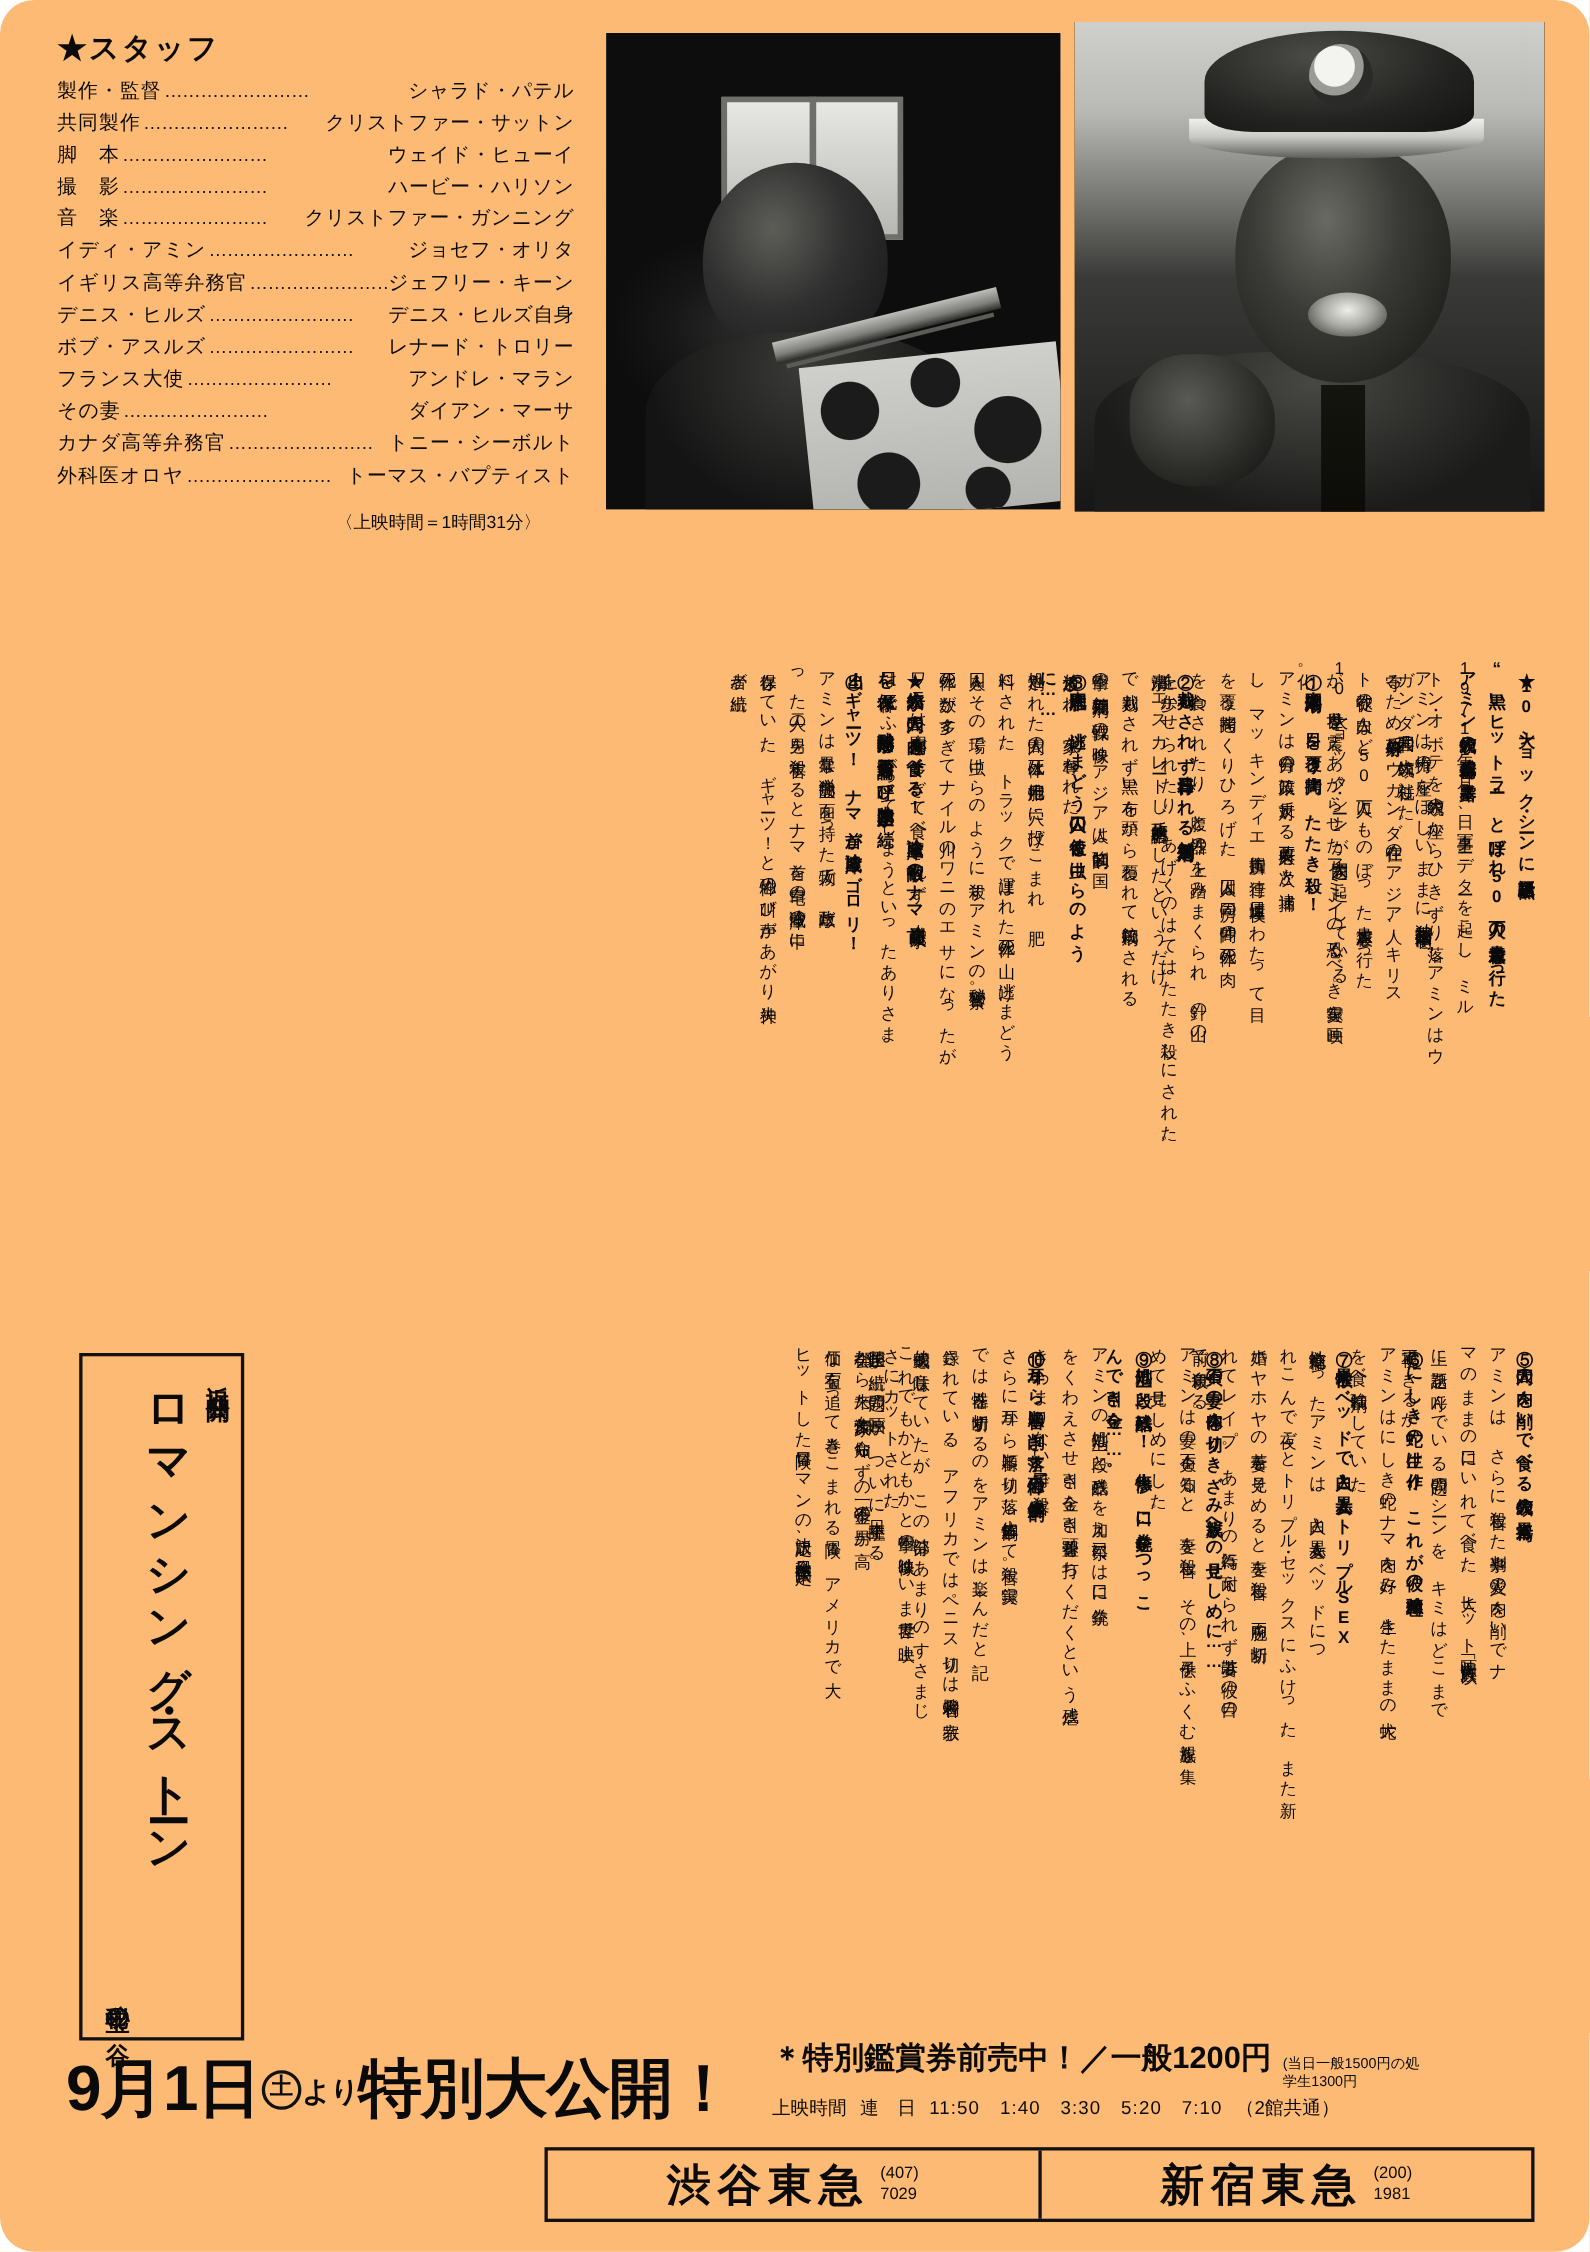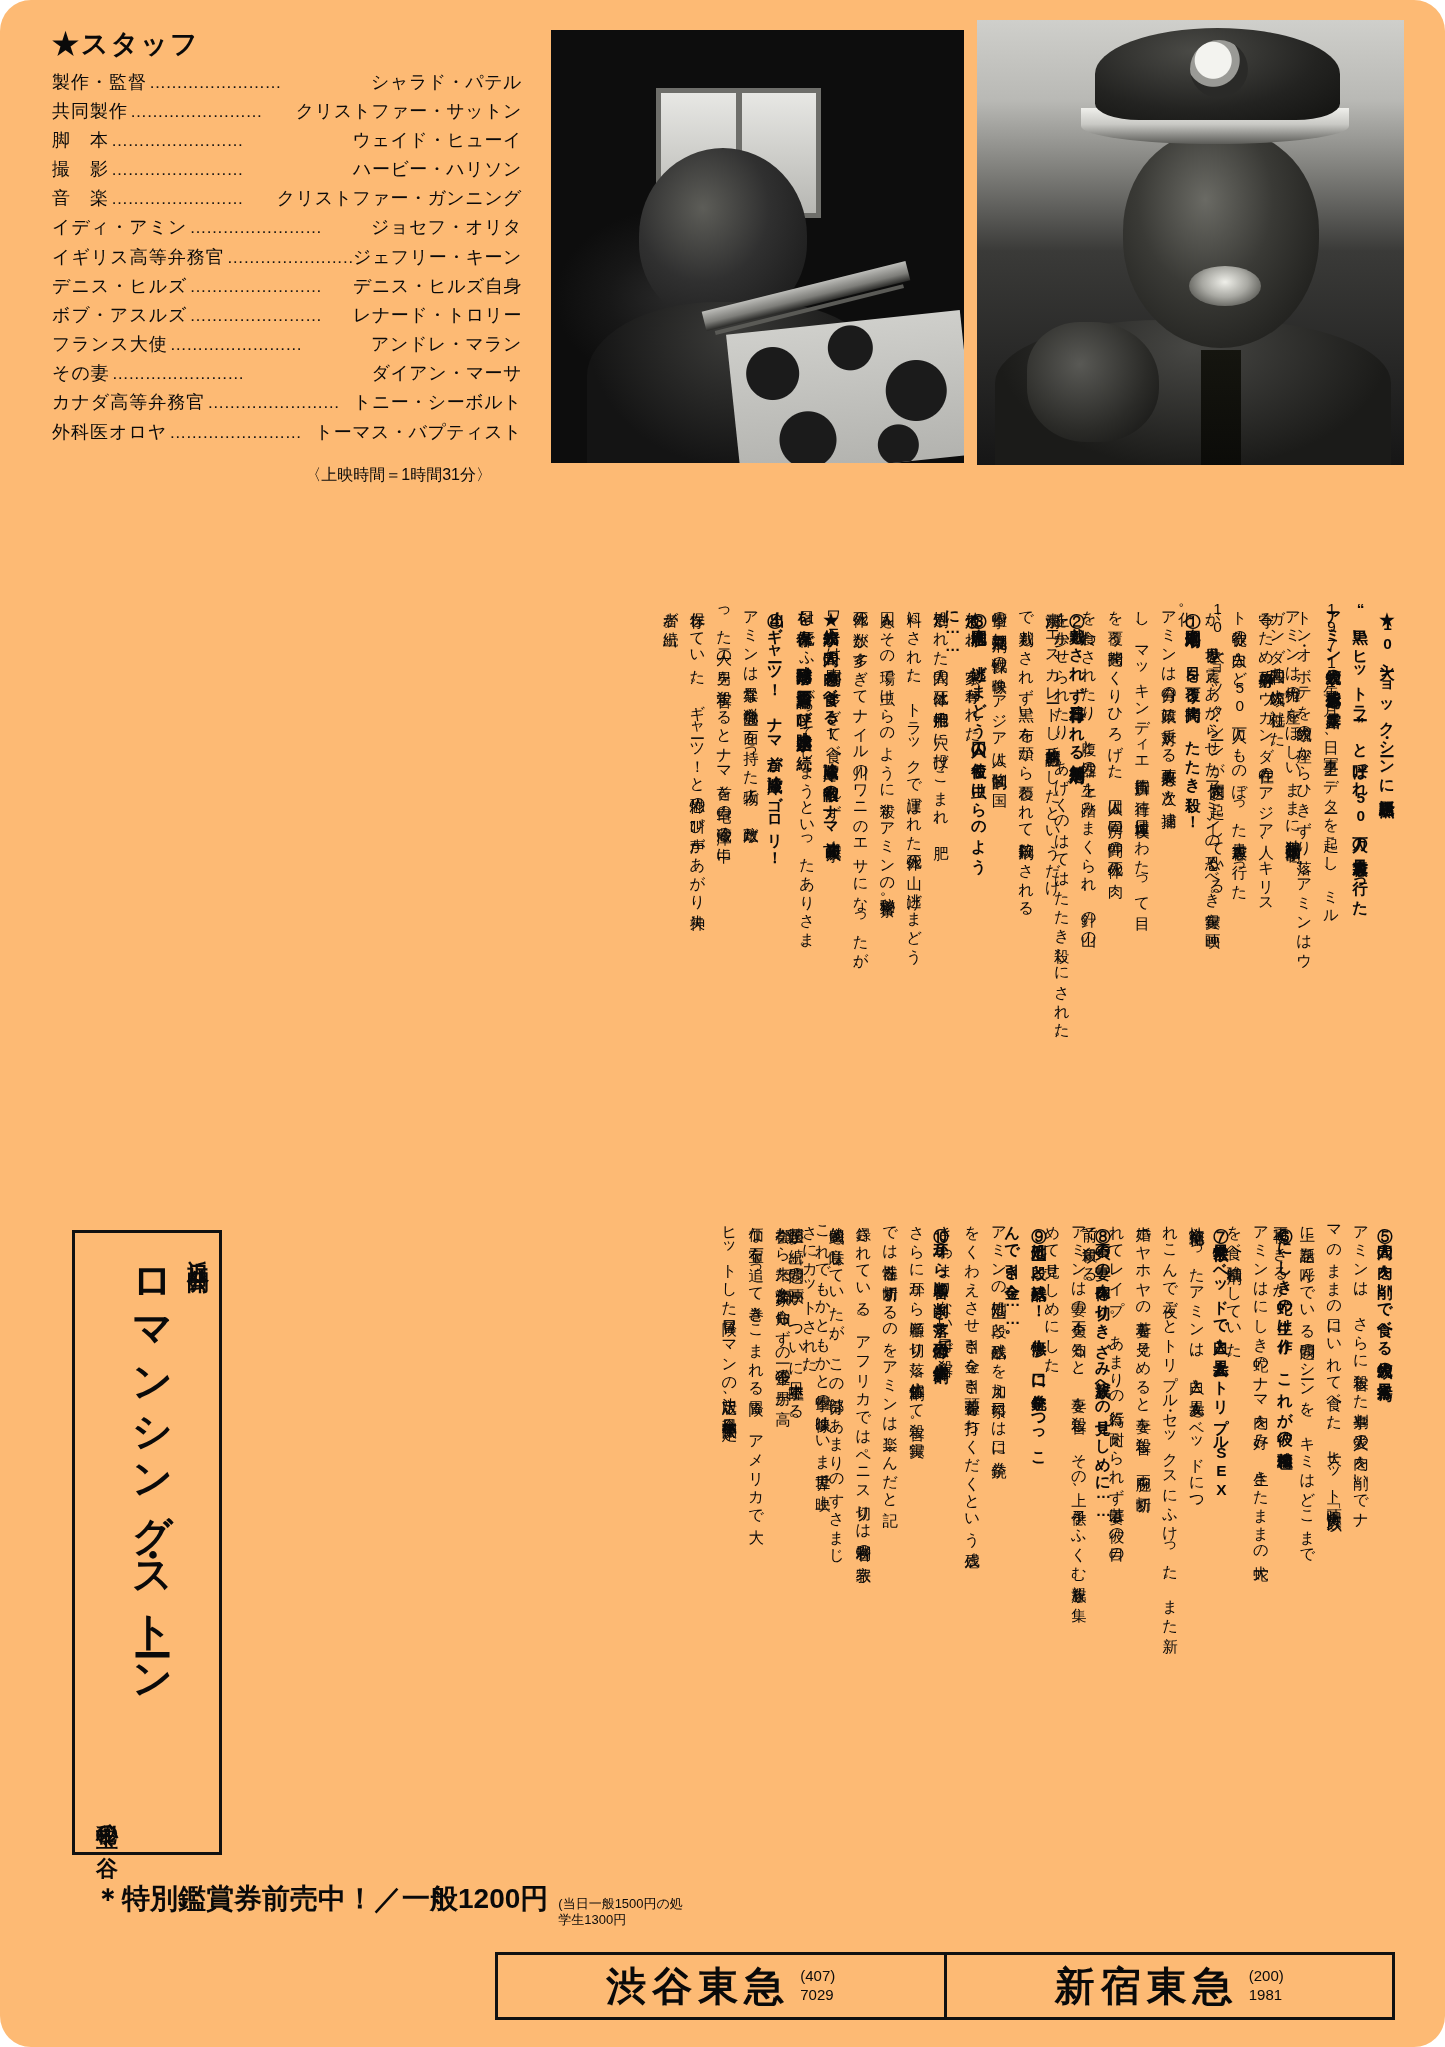--- a/index.html
+++ b/index.html
@@ -543,27 +543,36 @@
 ヒットした冒険ロマンの決定版、今秋日本公開決定！</div>
   </div>
 
   <div class="coming-box">
     <div class="coming-label">近日公開</div>
     <div class="coming-title">ロマンシング・ストーン</div>
     <div class="coming-sub">秘宝の谷</div>
   </div>
 
   <div class="release">
+    <div class="release-date">
+      <span>9月1日</span><span class="circ">土</span><span class="small-kanji">より</span><span>特別大公開！</span>
+    </div>
     <div class="ticket">
       <div class="ticket-line1">
         <span>＊特別鑑賞券前売中！／一般1200円</span>
         <span class="ticket-note">
           <span>(当日一般1500円の処</span><br>
           <span>学生1300円</span>
         </span>
+      </div>
+      <div class="ticket-line2">
+        <span>上映時間</span>
+        <span>連　日</span>
+        <span class="times">11:50　1:40　3:30　5:20　7:10</span>
+        <span>（2館共通）</span>
       </div>
     </div>
   </div>
 
   <div class="theatres">
     <div class="theatre">
       <span class="theatre-name">渋谷東急</span>
       <span class="theatre-phone">
         <span class="area">(407)</span>
         <span>7029</span>

